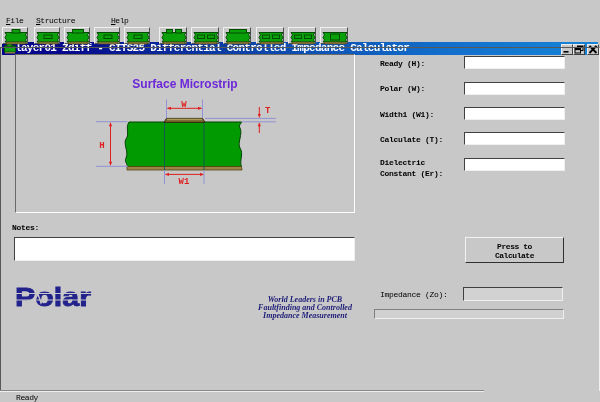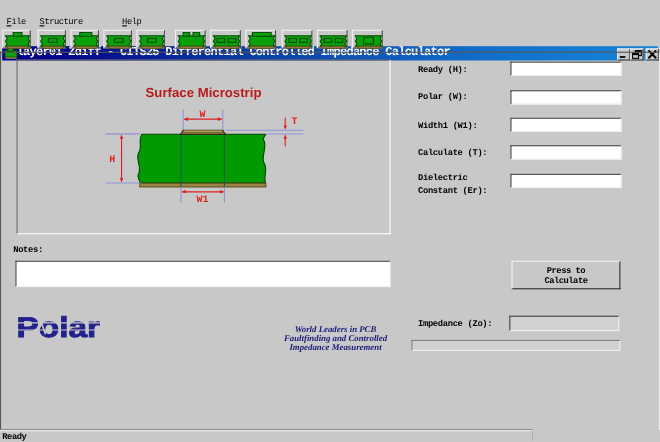--- a/index.html
+++ b/index.html
@@ -28,21 +28,21 @@
   .tb svg{position:absolute;left:1px;top:1px;}
   
   #client{left:0;top:47px;width:600px;height:344px;
     border-top:1px solid #585858;border-left:1px solid #585858;
     border-right:1px solid #f0f0f0;box-sizing:border-box;}
   
   #panel{left:15px;top:54px;width:340px;height:159px;box-sizing:border-box;
     border-top:1px solid #6a6a6a;border-left:1px solid #6a6a6a;
     border-right:1px solid #ffffff;border-bottom:1px solid #ffffff;}
   #smtitle{left:16px;top:77px;width:338px;text-align:center;
-    font-family:"Liberation Sans",sans-serif;font-weight:bold;font-size:12px;color:#b91c1c;}
+    font-family:"Liberation Sans",sans-serif;font-weight:bold;font-size:12px;color:#6d28d9;}
   
   .flabel{left:380px;font-size:8px;font-weight:bold;letter-spacing:-0.3px;color:#000;white-space:nowrap;}
   .fbox{left:464px;width:101px;height:13px;background:#fff;box-sizing:border-box;
     border-top:1px solid #404040;border-left:1px solid #404040;
     border-right:1px solid #efefef;border-bottom:1px solid #efefef;}
   
   #noteslabel{left:12px;top:223px;font-size:8px;font-weight:bold;letter-spacing:-0.3px;}
   #notesbox{left:14px;top:237px;width:341px;height:24px;background:#fff;box-sizing:border-box;
     border-top:1px solid #404040;border-left:1px solid #404040;
     border-right:1px solid #efefef;border-bottom:1px solid #efefef;}
@@ -51,31 +51,31 @@
     border-top:1px solid #f2f2f2;border-left:1px solid #f2f2f2;
     border-right:1px solid #303030;border-bottom:1px solid #303030;
     font-size:8px;font-weight:bold;letter-spacing:-0.45px;text-align:center;
     line-height:9px;padding-top:4px;}
   
   #polar{left:15px;top:286px;}
   #tagline{left:255px;top:296px;width:100px;text-align:center;
     font-family:"Liberation Serif",serif;font-style:italic;font-weight:bold;
     font-size:8px;line-height:8px;color:#1c1c78;white-space:nowrap;}
   
-  #implabel{left:380px;top:290px;font-size:8px;font-weight:bold;letter-spacing:-0.3px;}
+  #implabel{left:380px;top:290px;font-size:8px;font-weight:normal;letter-spacing:-0.3px;}
   #impbox{left:463px;top:287px;width:100px;height:14px;background:#d2d2d2;box-sizing:border-box;
     border-top:1px solid #404040;border-left:1px solid #404040;
     border-right:1px solid #efefef;border-bottom:1px solid #efefef;}
   #impbar{left:374px;top:309px;width:190px;height:10px;background:#d0d0d0;box-sizing:border-box;
     border-top:1px solid #808080;border-left:1px solid #808080;
     border-right:1px solid #efefef;border-bottom:1px solid #efefef;}
   
   #statusbar{left:0;top:391px;width:484px;height:11px;border-top:1px solid #eee;
-    box-shadow:0 -1px 0 #888;font-size:8px;font-weight:bold;letter-spacing:-0.4px;
-    line-height:11px;padding-left:2px;box-sizing:border-box;}
+    box-shadow:0 -1px 0 #888;font-size:8px;font-weight:normal;letter-spacing:-0.4px;
+    line-height:11px;padding-left:16px;box-sizing:border-box;}
 </style>
 </head>
 <body>
 
 <div id="titlebar" class="abs">
   <svg class="abs" style="left:2px;top:1px" width="12" height="11" viewBox="0 0 12 11">
     <rect x="0.5" y="3" width="11" height="6" fill="#11a011" stroke="#005000" stroke-width="1"></rect>
     <rect x="3" y="0.8" width="5" height="3" fill="#11a011" stroke="#005000" stroke-width="1"></rect>
     <rect x="1" y="9" width="10" height="1.5" fill="#8a7a42"></rect>
   </svg>

